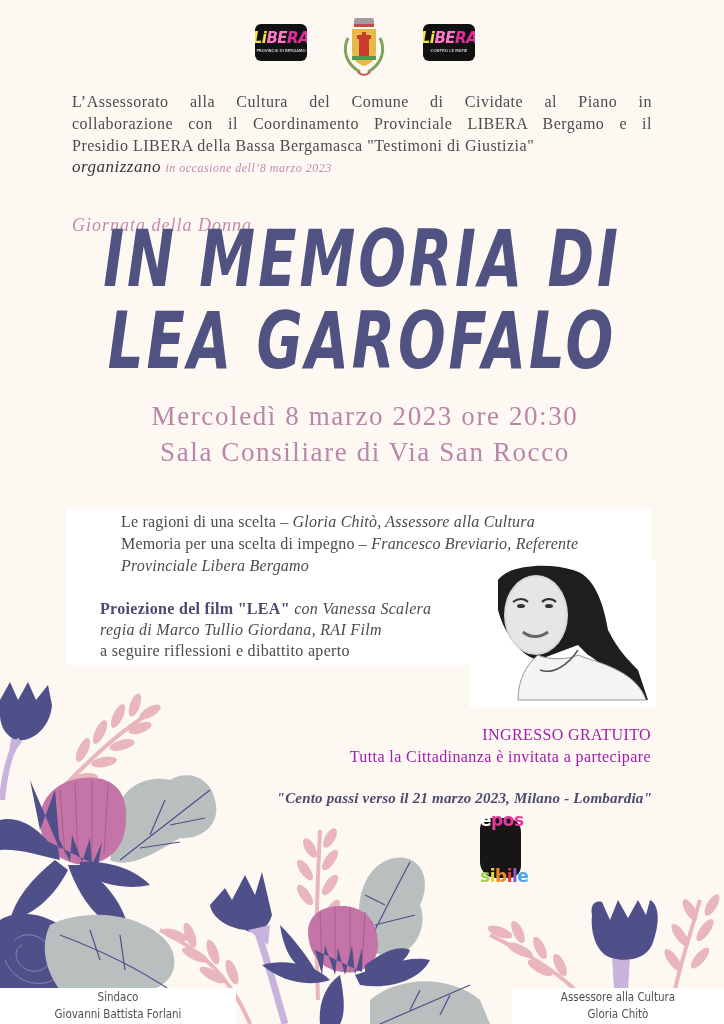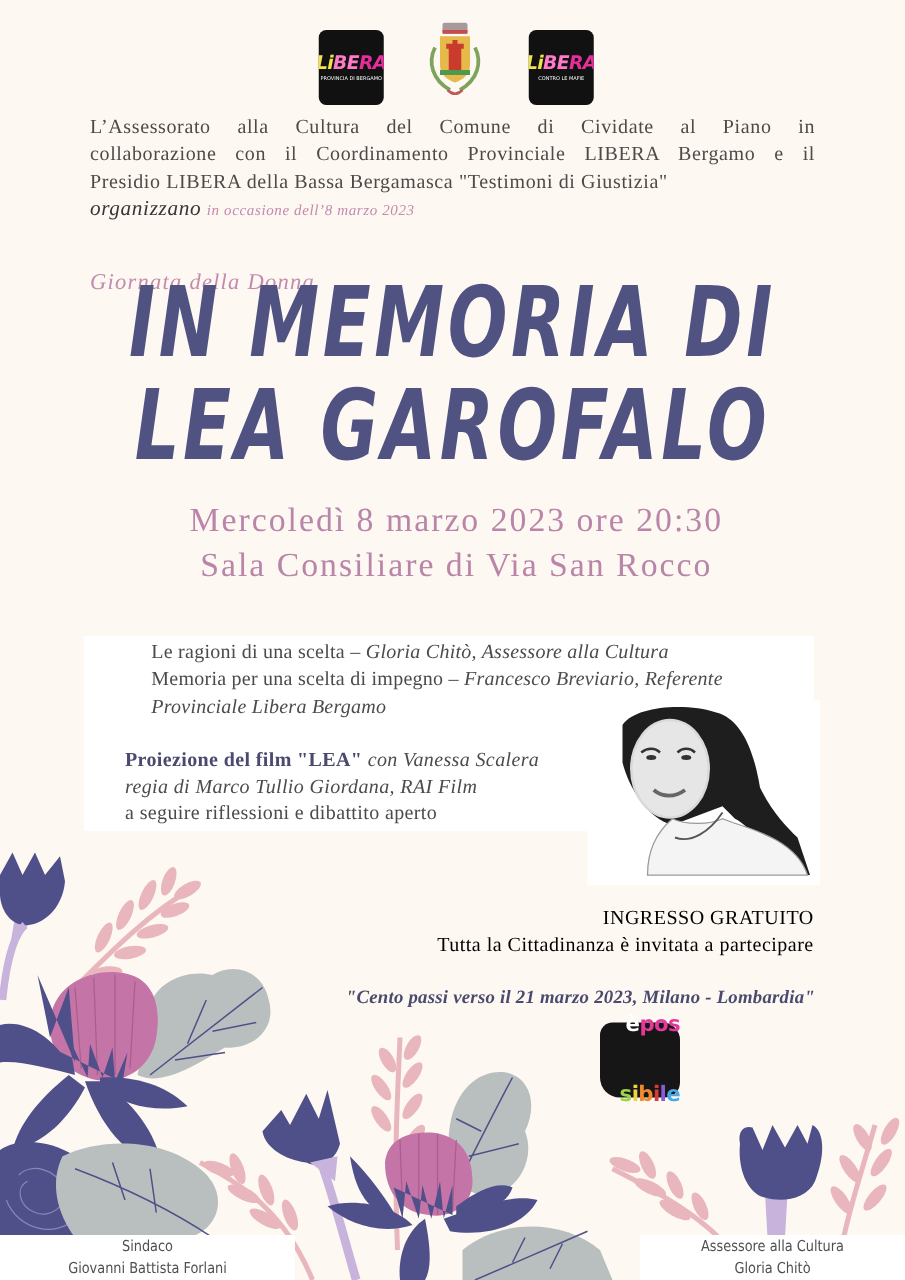--- a/index.html
+++ b/index.html
@@ -7,21 +7,21 @@
   body {
     background: #fdf8f2;
     font-family: "DejaVu Serif", serif;
     position: relative;
     color: #4a4a4a;
   }
   .abs { position: absolute; }
 
   
   .logo-libera {
-    width: 52px; height: 60px; border-radius: 6px; background: #111;
+    width: 52px; height: 37px; border-radius: 6px; background: #111;
     display: flex; flex-direction: column; align-items: center; justify-content: center;
     overflow: hidden;
   }
   .logo-libera .word {
     font-family: "DejaVu Sans", sans-serif; font-weight: bold; font-style: italic;
     font-size: 15px; letter-spacing: -0.5px; line-height: 1;
   }
   .logo-libera .word .l1 { color: #f3e24a; }
   .logo-libera .word .l2 { color: #ff7ac8; }
   .logo-libera .word .l3 { color: #e52d9b; }
@@ -76,32 +76,32 @@
     font-family: "Liberation Serif", serif; font-size: 16px; line-height: 22px; color: #4b4b4b;
     letter-spacing: 0.2px;
   }
   .prog i { color: #4b4b4b; }
   .prog-a { left: 76px; top: 511px; width: 580px; margin-left: 45px; }
   .film { left: 100px; top: 598px; width: 380px; font-family: "Liberation Serif", serif; font-size: 16px; line-height: 21px; color: #4b4b4b; letter-spacing: 0.3px; }
   .film b { color: #4a4a6e; }
 
   .ingresso {
     right: 73px; top: 724px; text-align: right; font-family: "Liberation Serif", serif;
-    font-size: 16px; line-height: 22px; color: #000000; letter-spacing: 0.4px;
+    font-size: 16px; line-height: 22px; color: #a21caf; letter-spacing: 0.4px;
   }
   .cento {
     left: 250px; width: 402px; top: 790px; text-align: right;
     font-family: "Liberation Serif", serif; font-style: italic; font-weight: bold;
     font-size: 15px; color: #4a4a6e; letter-spacing: 0.2px;
   }
 
   .logo-eposs {
-    left: 480px; top: 818px; width: 64px; height: 60px; background: #161616;
+    left: 480px; top: 818px; width: 41px; height: 60px; background: #161616;
     border-radius: 10px 14px 12px 16px;
-    display: flex; flex-direction: column; align-items: flex-end; justify-content: center;
+    display: flex; flex-direction: column; align-items: flex-start; justify-content: center;
     font-family: "DejaVu Sans", sans-serif; font-weight: bold; line-height: 0.95; gap: 40px;
   }
   .logo-eposs .r1, .logo-eposs .r2 { font-size: 17px; letter-spacing: -0.5px; }
 
   
   .sig {
     font-family: "DejaVu Sans", sans-serif; font-size: 12px; line-height: 17px; color: #505050;
     text-align: center; transform: scaleX(0.86);
   }
   .sig-left-bg { left: 0; top: 988px; width: 236px; height: 36px; background: #ffffff; }

